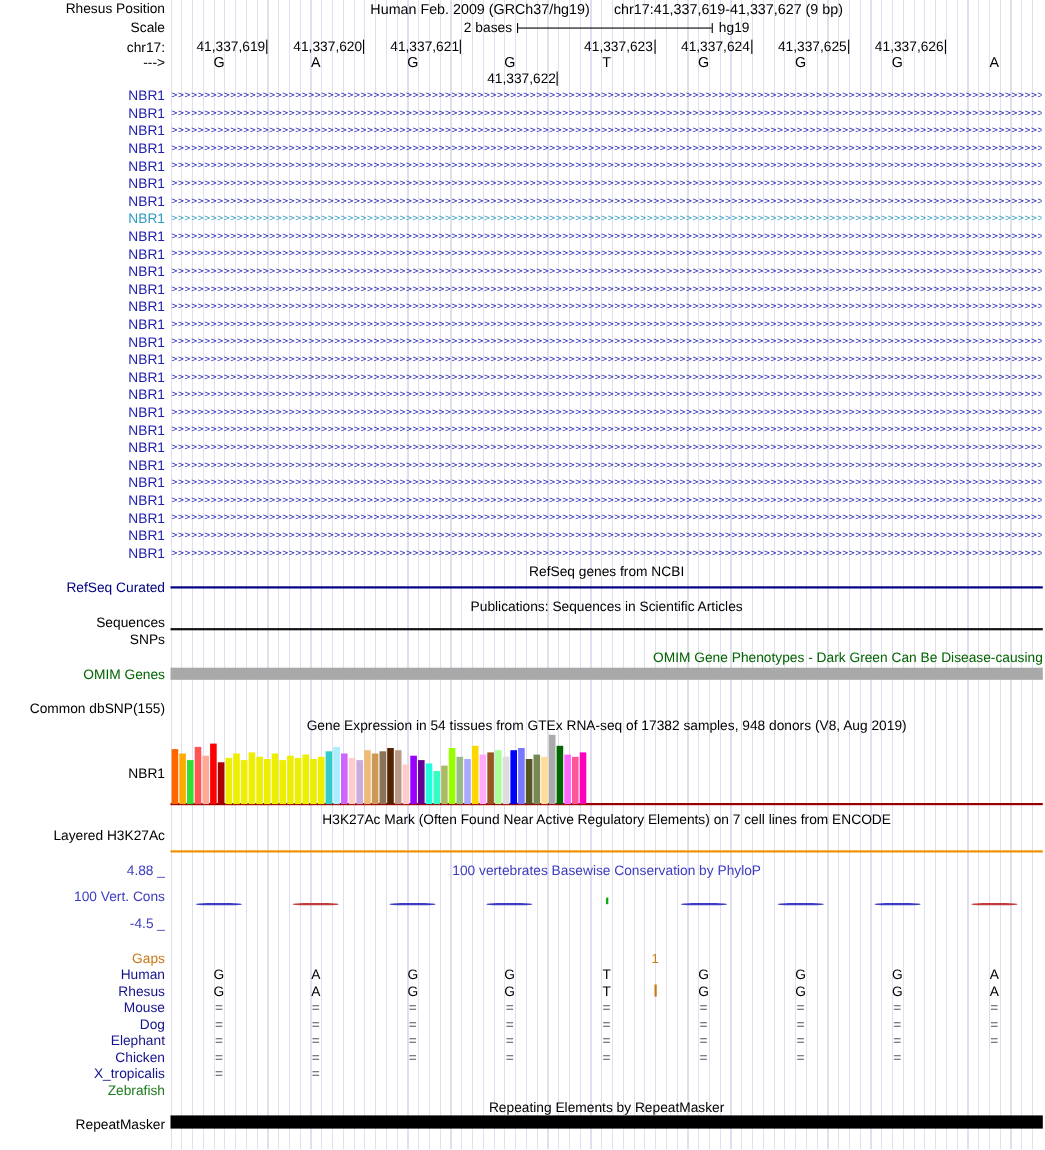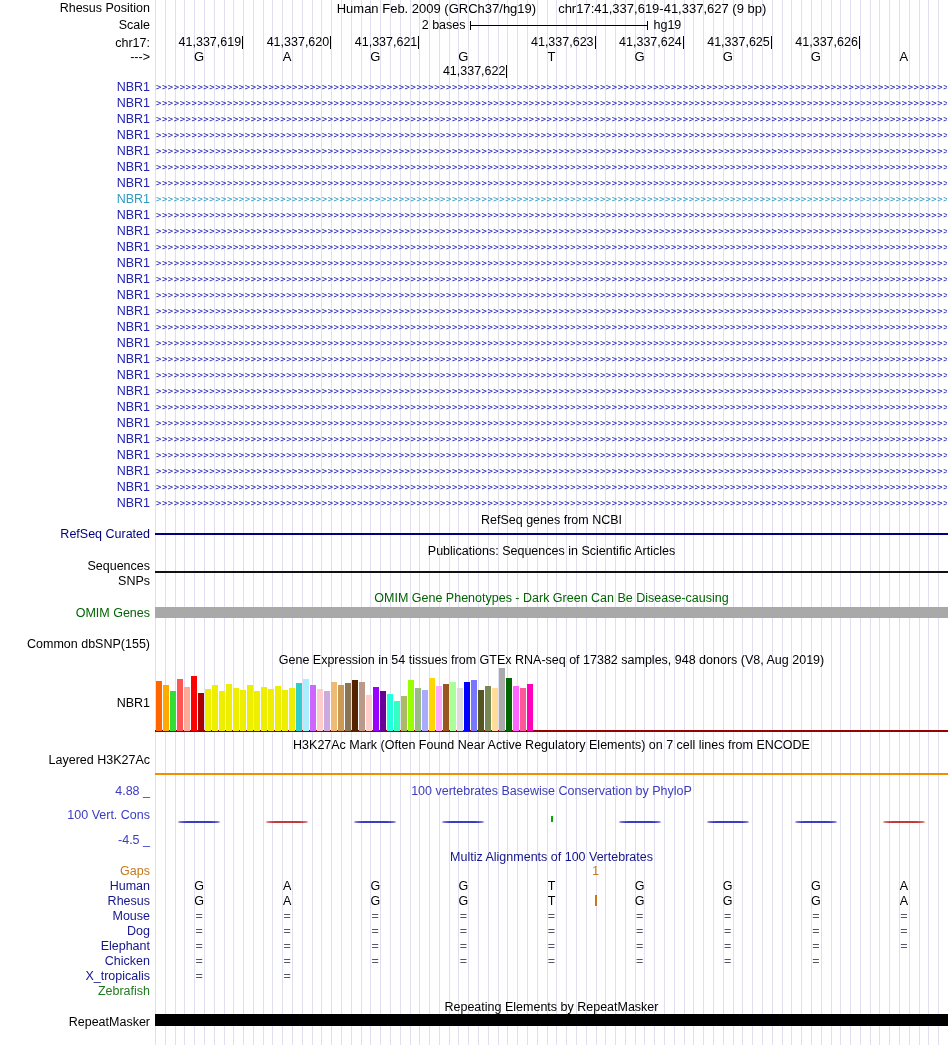--- a/index.html
+++ b/index.html
@@ -47,40 +47,39 @@
 
   <div class="ctitle" style="top:513px">RefSeq genes from NCBI</div>
   <div class="llabel" style="top: 527px; color: rgb(0, 0, 128);" id="refseq-label">RefSeq Curated</div>
   <div class="hline" style="top: 533px; height: 2px; background: rgb(0, 0, 128);" id="refseq-line"></div>
 
   <div class="ctitle" style="top:544px">Publications: Sequences in Scientific Articles</div>
   <div class="llabel" style="top:559px">Sequences</div>
   <div class="hline" style="top: 571px; height: 2px; background: rgb(17, 17, 17);" id="sequences-line"></div>
   <div class="llabel" style="top:574px">SNPs</div>
 
-  <div class="ctitle" style="top: 591px; color: rgb(0, 100, 0);" id="omim-title">OMIM Gene Phenotypes - Dark Green Can Be Disease-causing</div>
+  <div class="ctitle" style="top: 591px; color: rgb(0, 100, 0); text-align: right;" id="omim-title">OMIM Gene Phenotypes - Dark Green Can Be Disease-causing</div>
   <div class="llabel" style="top: 606px; color: rgb(0, 100, 0);" id="omim-label">OMIM Genes</div>
   <div class="hline" style="top: 607px; height: 11px; background: rgb(169, 169, 169);" id="omim-bar"></div>
 
   <div class="llabel" style="top:637px">Common dbSNP(155)</div>
 
   <div class="ctitle" style="top:653px">Gene Expression in 54 tissues from GTEx RNA-seq of 17382 samples, 948 donors (V8, Aug 2019)</div>
   <div class="llabel" style="top:696px">NBR1</div>
   <div class="hline" style="top: 730px; height: 2px; background: rgb(153, 0, 0);" id="gtex-baseline"></div>
 
   <div class="ctitle" style="top:738px">H3K27Ac Mark (Often Found Near Active Regulatory Elements) on 7 cell lines from ENCODE</div>
   <div class="llabel" style="top:753px">Layered H3K27Ac</div>
   <div class="hline" style="top: 773px; height: 2px; background: rgb(240, 144, 0);" id="h3k27ac-line"></div>
 
   <div class="ctitle" style="top: 784px; color: rgb(60, 60, 192);" id="phylop-title">100 vertebrates Basewise Conservation by PhyloP</div>
   <div class="llabel" style="top: 784px; color: rgb(60, 60, 192);" id="phylop-max">4.88 _</div>
   <div class="llabel" style="top: 808px; color: rgb(60, 60, 192);" id="phylop-label">100 Vert. Cons</div>
   <div class="llabel" style="top: 833px; color: rgb(60, 60, 192);" id="phylop-min">-4.5 _</div>
 
-  <div class="ctitle" style="top: 850px; color: rgb(20, 20, 140);" id="multiz-title">Multiz Alignments of 100 Vertebrates</div>
   <div class="llabel" style="top: 864px; color: rgb(200, 120, 24);" id="gaps-label">Gaps</div>
 
   <div class="ctitle" style="top:1000px">Repeating Elements by RepeatMasker</div>
   <div class="llabel" style="top:1015px">RepeatMasker</div>
   <div class="hline" style="top: 1014px; height: 12px; background: rgb(0, 0, 0);" id="repeat-bar"></div>
 <div class="coordspan" style="left: 158.111px; top: 36px;">41,337,619</div>
     <div class="coordspan" style="left: 246.222px; top: 36px;">41,337,620</div>
     <div class="coordspan" style="left: 334.333px; top: 36px;">41,337,621</div>
     <div class="coordspan" style="left: 422.444px; top: 36px; margin-top: 29px;">41,337,622</div>
     <div class="coordspan" style="left: 510.556px; top: 36px;">41,337,623</div>

